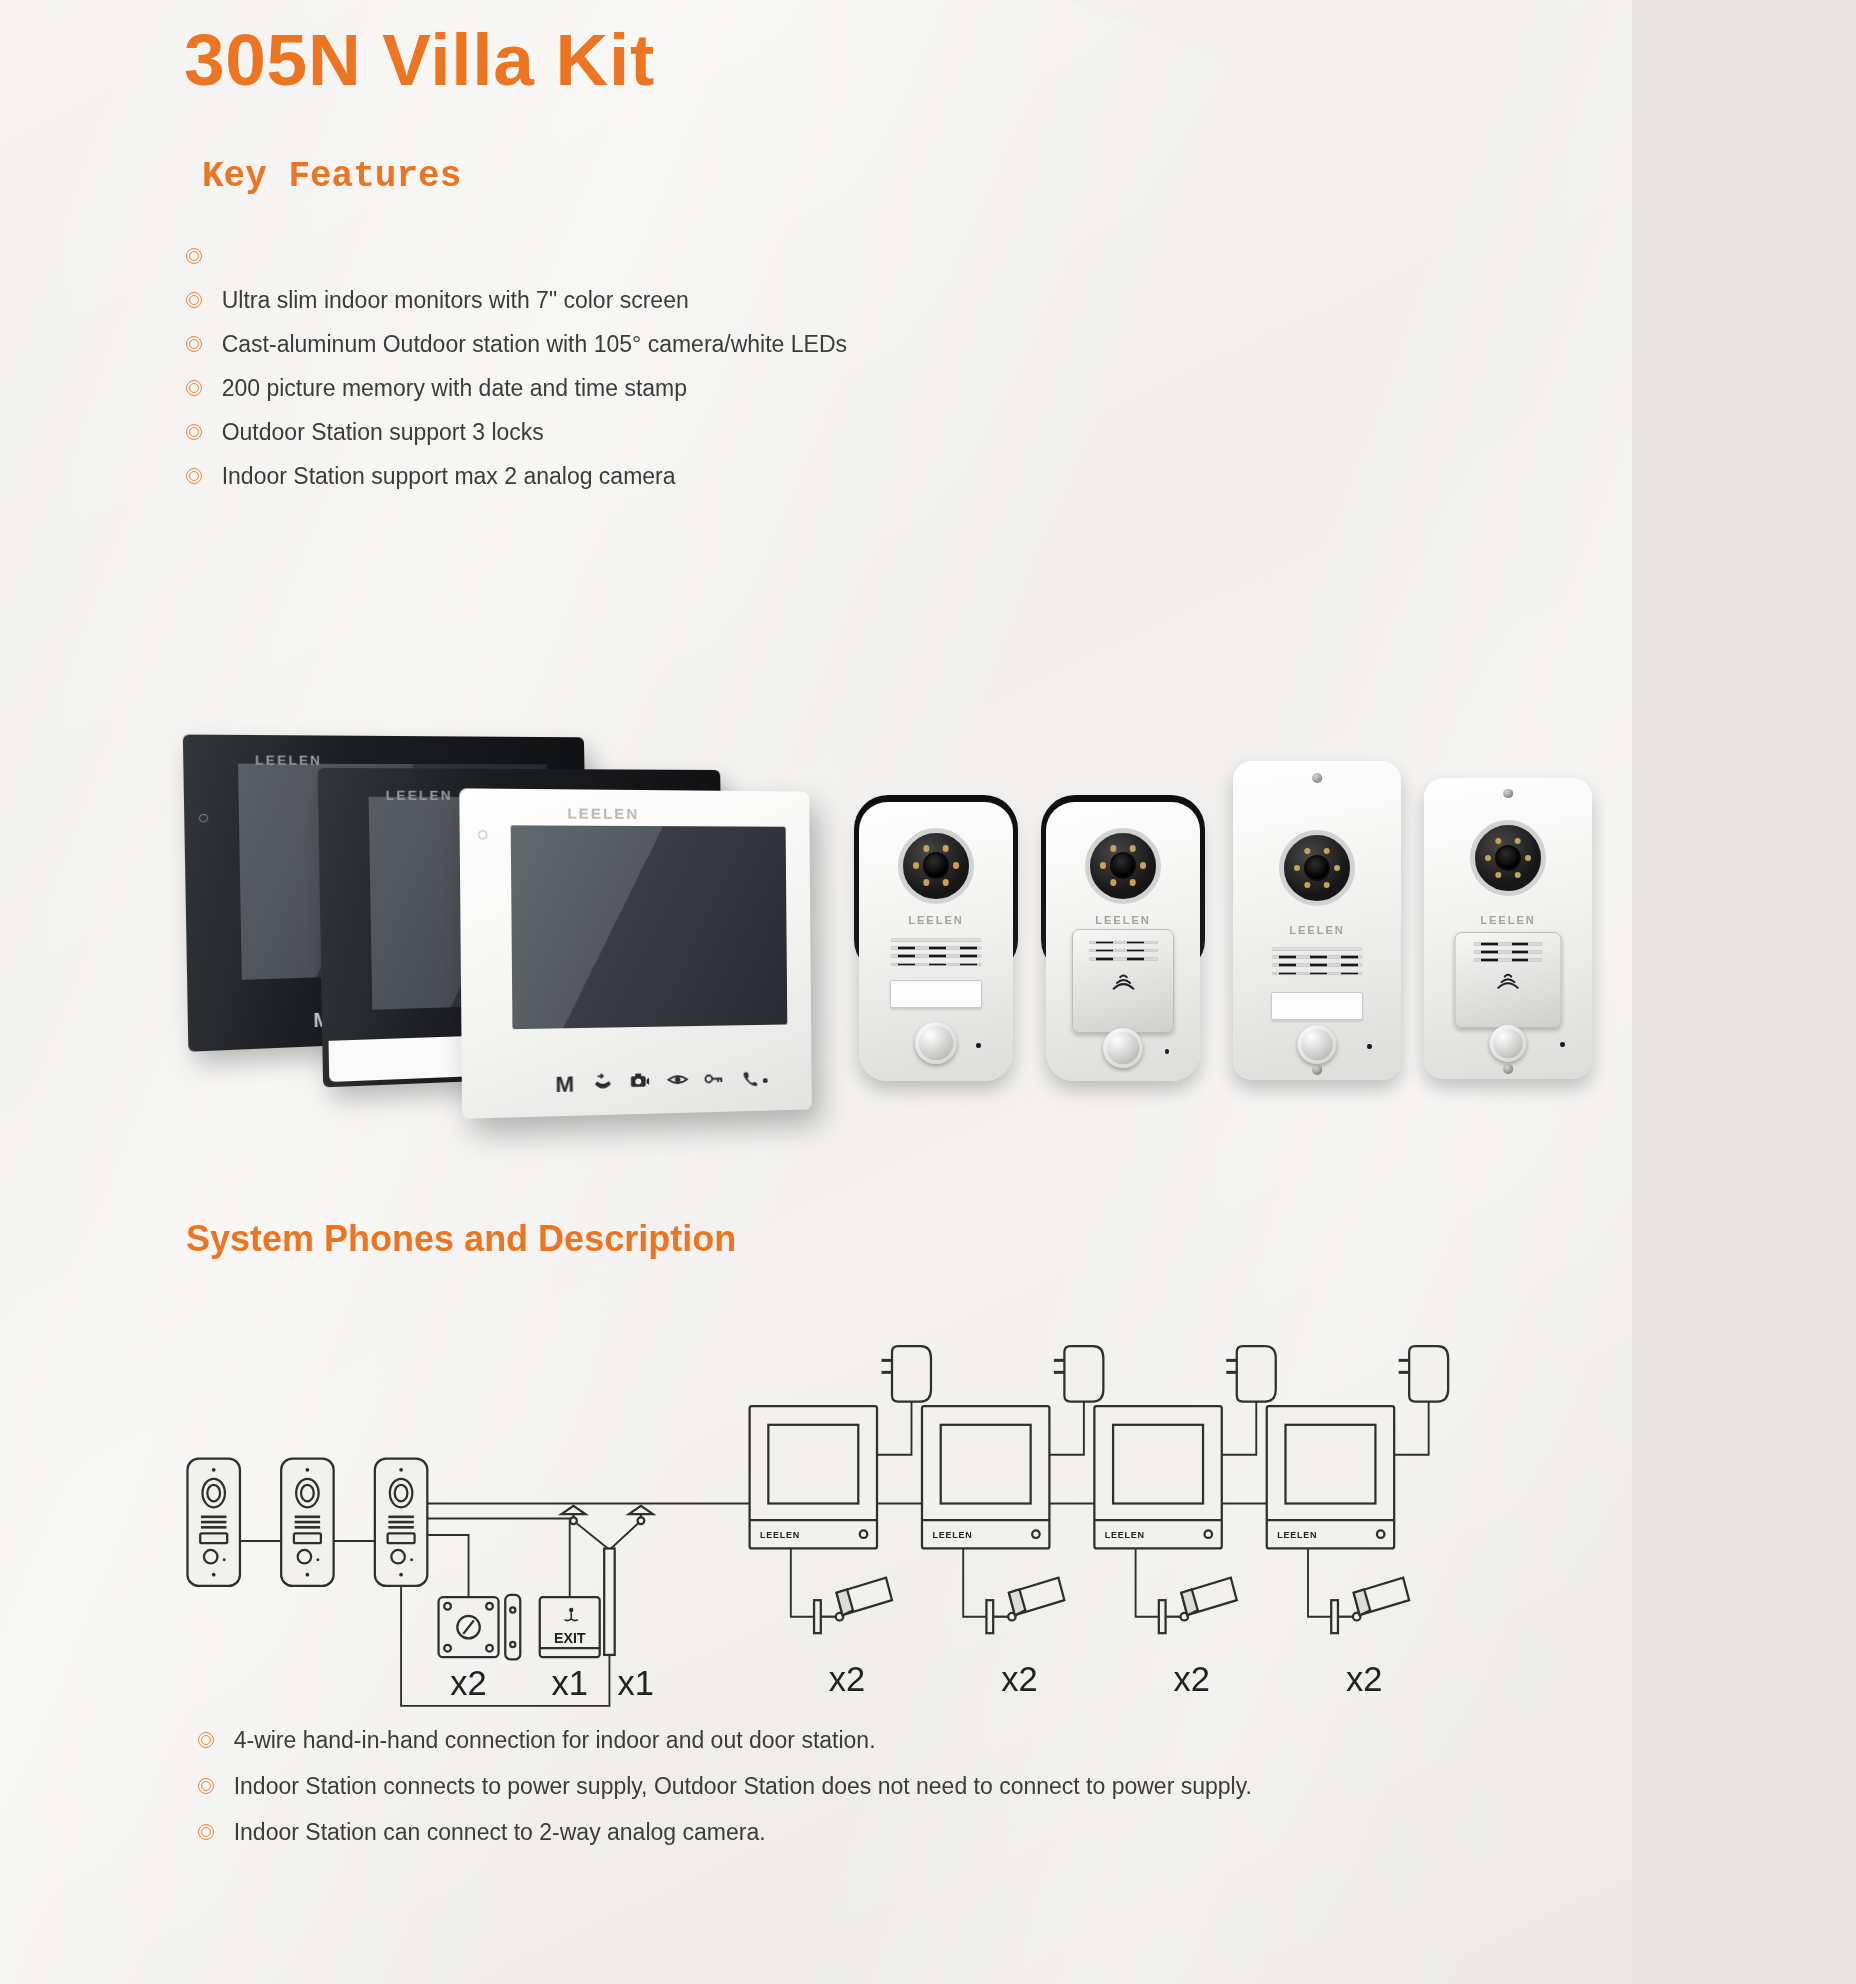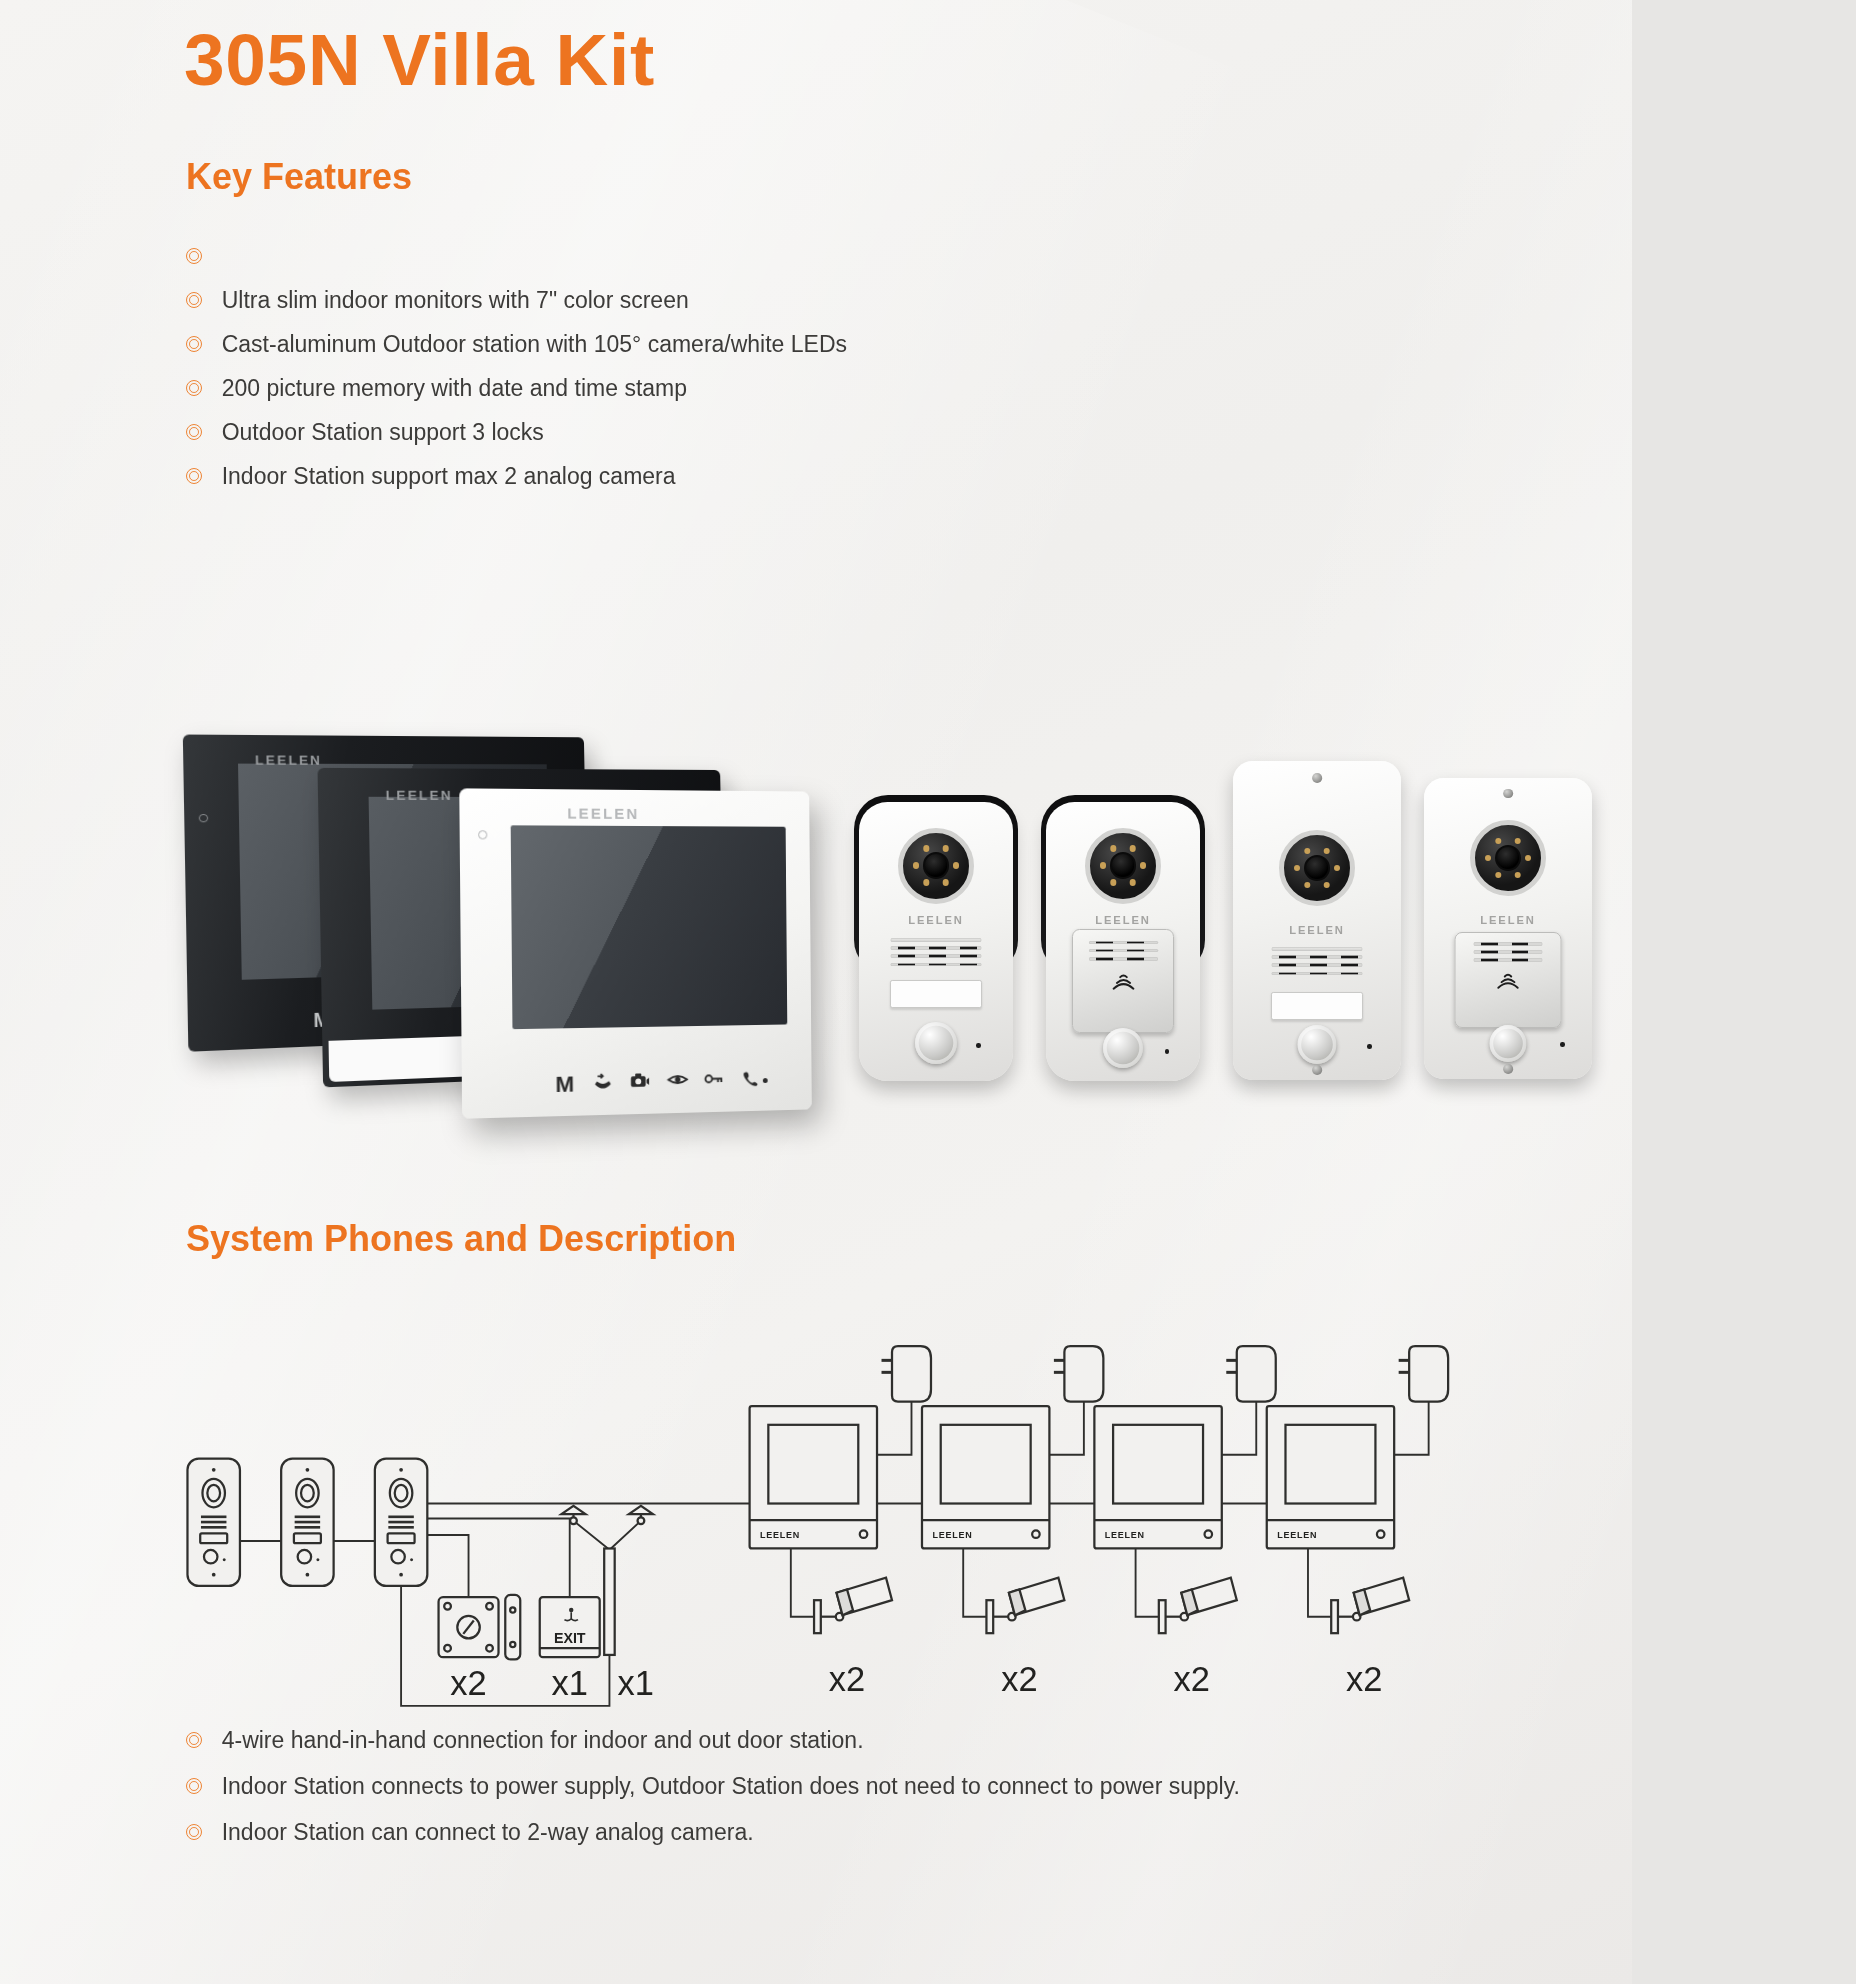--- a/index.html
+++ b/index.html
@@ -7,25 +7,25 @@
     font-family:"Liberation Sans",sans-serif;
     background:linear-gradient(155deg,#f5f4f2 0%,#f0efed 38%,#f3f2f0 62%,#ebe9e7 100%);}
   .streak{position:absolute;pointer-events:none;}
   .streak.s1{left:-315px;top:-225px;width:1124px;height:2698px;transform:rotate(22deg);
     background:linear-gradient(90deg,rgba(255,255,255,0),rgba(255,255,255,.45) 50%,rgba(255,255,255,0));}
   .streak.s2{left:1124px;top:-300px;width:674px;height:2698px;transform:rotate(20deg);
     background:linear-gradient(90deg,rgba(255,255,255,0),rgba(255,255,255,.28) 50%,rgba(255,255,255,0));}
   .title{position:absolute;left:184px;top:18px;margin:0;font-size:73px;font-weight:600;
     color:#ed7420;letter-spacing:0.7px;}
   .h2{position:absolute;margin:0;font-size:36px;font-weight:600;color:#ed7420;}
-  .h2.kf{left:186px;top:156px;}
+  .h2.kf{left:202px;top:156px;font-family:Liberation Mono, monospace;}
   .h2.sd{left:186px;top:1218px;}
   ul.blist{position:absolute;margin:0;padding:0;list-style:none;}
   ul.blist.features{left:186px;top:234px;}
-  ul.blist.desc{left:186px;top:1717px;}
+  ul.blist.desc{left:198px;top:1717px;}
   ul.blist li{display:flex;align-items:center;gap:19.5px;font-size:23px;color:#3c3b39;font-weight:400;}
   ul.features li{height:44px;}
   ul.desc li{height:46px;}
   .bullet{flex:0 0 auto;width:14.2px;height:14.2px;border:1.5px solid #ee8434;border-radius:50%;position:relative;}
   .bullet::after{content:'';position:absolute;inset:2.2px;border:1.5px solid #ee8434;border-radius:50%;}
 
   
   .monitor{position:absolute;border-radius:6px;}
   .monitor .logo{position:absolute;font-weight:700;letter-spacing:2.2px;}
   .monitor .mlabel{position:absolute;font-weight:600;}

